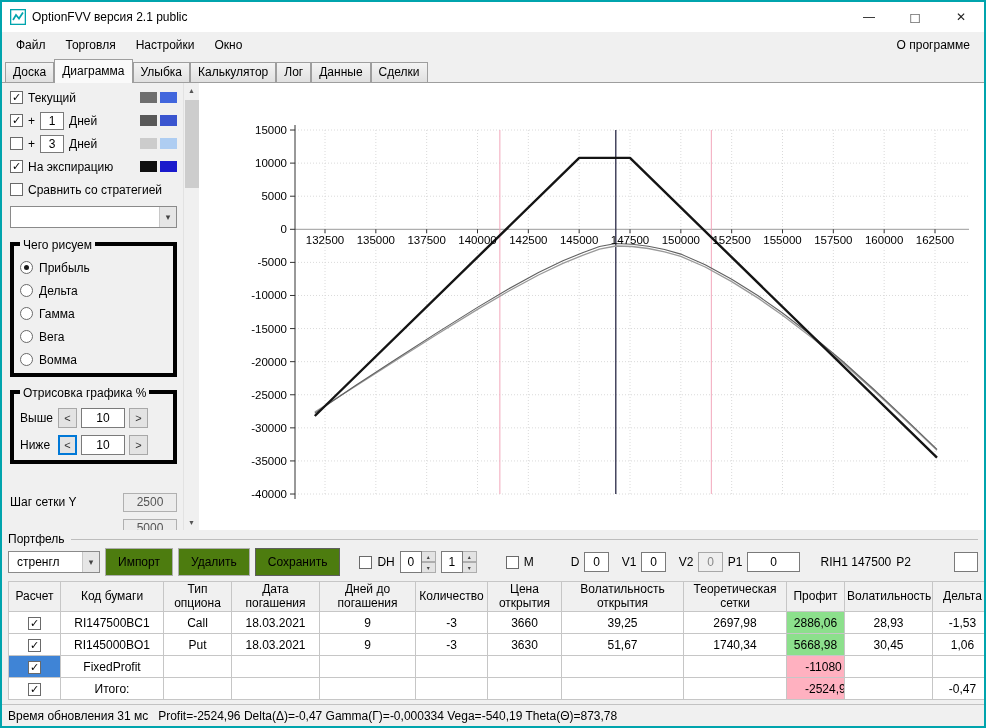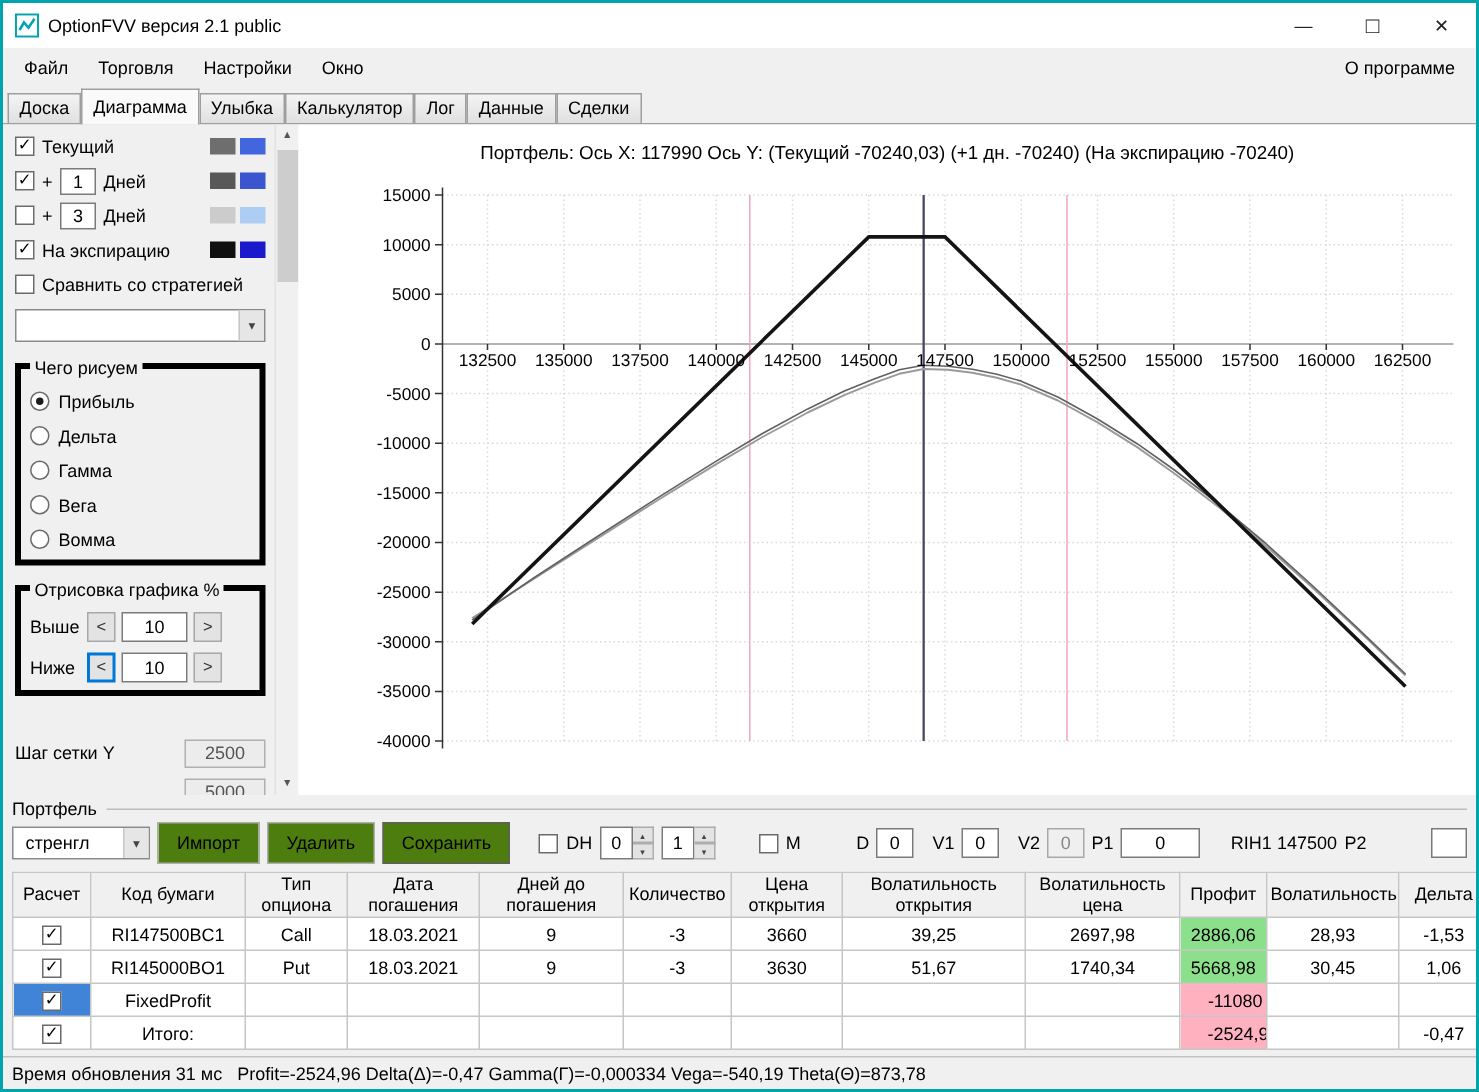--- a/index.html
+++ b/index.html
@@ -234,21 +234,20 @@
       </div>
 
       <div class="sb-scroll">
         <div class="sb-arrow">▲</div>
         <div class="sb-thumb"></div>
         <div class="sb-arrow down">▼</div>
       </div>
     </div>
 
     <div class="chartpanel">
-      <div class="chart-title">Портфель:  Ось X:  117990  Ось Y:   (Текущий -70240,03)   (+1 дн. -70240)   (На экспирацию -70240)</div>
       <svg class="chart" id="chart-svg" width="786" height="420">
           <line x1="96" y1="19.02727272727273" x2="770" y2="19.02727272727273" class="grid-line"></line>
           <line x1="96" y1="52.11818181818181" x2="770" y2="52.11818181818181" class="grid-line"></line>
           <line x1="96" y1="85.2090909090909" x2="770" y2="85.2090909090909" class="grid-line"></line>
           <line x1="96" y1="151.39090909090908" x2="770" y2="151.39090909090908" class="grid-line"></line>
           <line x1="96" y1="184.4818181818182" x2="770" y2="184.4818181818182" class="grid-line"></line>
           <line x1="96" y1="217.57272727272726" x2="770" y2="217.57272727272726" class="grid-line"></line>
           <line x1="96" y1="250.66363636363639" x2="770" y2="250.66363636363639" class="grid-line"></line>
           <line x1="96" y1="283.75454545454545" x2="770" y2="283.75454545454545" class="grid-line"></line>
           <line x1="96" y1="316.8454545454545" x2="770" y2="316.8454545454545" class="grid-line"></line>
@@ -384,21 +383,21 @@
           <thead>
             <tr>
               <th>Расчет</th>
               <th>Код бумаги</th>
               <th>Тип опциона</th>
               <th>Дата погашения</th>
               <th>Дней до погашения</th>
               <th>Количество</th>
               <th>Цена открытия</th>
               <th>Волатильность открытия</th>
-              <th>Волатильность цена</th>
+              <th>Теоретическая сетки</th>
               <th>Профит</th>
               <th>Волатильность</th>
               <th>Дельта</th>
             </tr>
           </thead>
           <tbody>
             <tr>
               <td><span class="cb">✓</span></td>
               <td>RI147500BC1</td>
               <td>Call</td>

